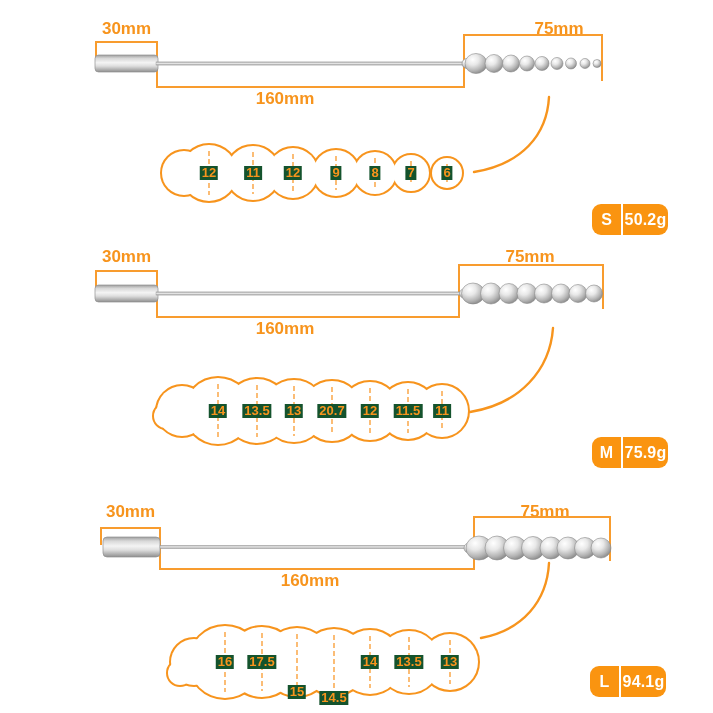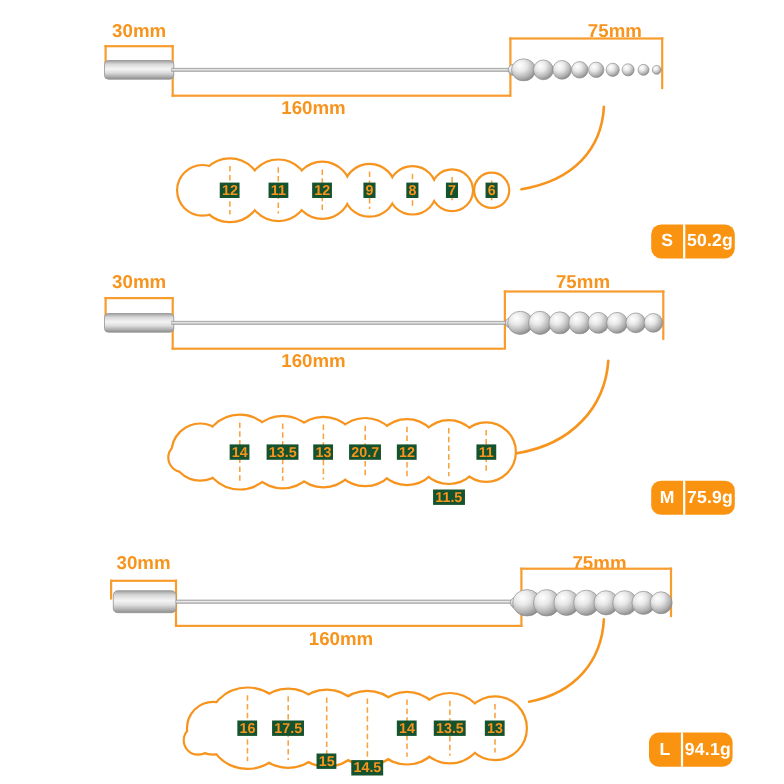--- a/index.html
+++ b/index.html
@@ -202,21 +202,21 @@
       <line class="dash-line" x1="218" y1="18" x2="218" y2="64"></line>
       <line class="dash-line" x1="256" y1="19" x2="256" y2="63"></line>
       <line class="dash-line" x1="290" y1="21" x2="290" y2="61"></line>
     </g>
   </svg>
   <span class="bead-num" style="left:218px;top:411px;">14</span>
   <span class="bead-num" style="left:257px;top:411px;">13.5</span>
   <span class="bead-num" style="left:294px;top:411px;">13</span>
   <span class="bead-num" style="left:332px;top:411px;">20.7</span>
   <span class="bead-num" style="left:370px;top:411px;">12</span>
-  <span class="bead-num" style="left:408px;top:411px;margin-top:41px;">11.5</span>
+  <span class="bead-num" style="left:408px;top:411px;">11.5</span>
   <span class="bead-num" style="left:442px;top:411px;">11</span>
 
   <div class="badge" style="left:592px;top:437px;">
     <span class="badge-size">M</span>
     <span class="badge-div"></span>
     <span class="badge-weight">75.9g</span>
   </div>
 
   <div class="dim-label" style="left:99px;top:502px;width:63px;">30mm</div>
   <div class="hline" style="left:100px;top:527px;width:61px;"></div>

